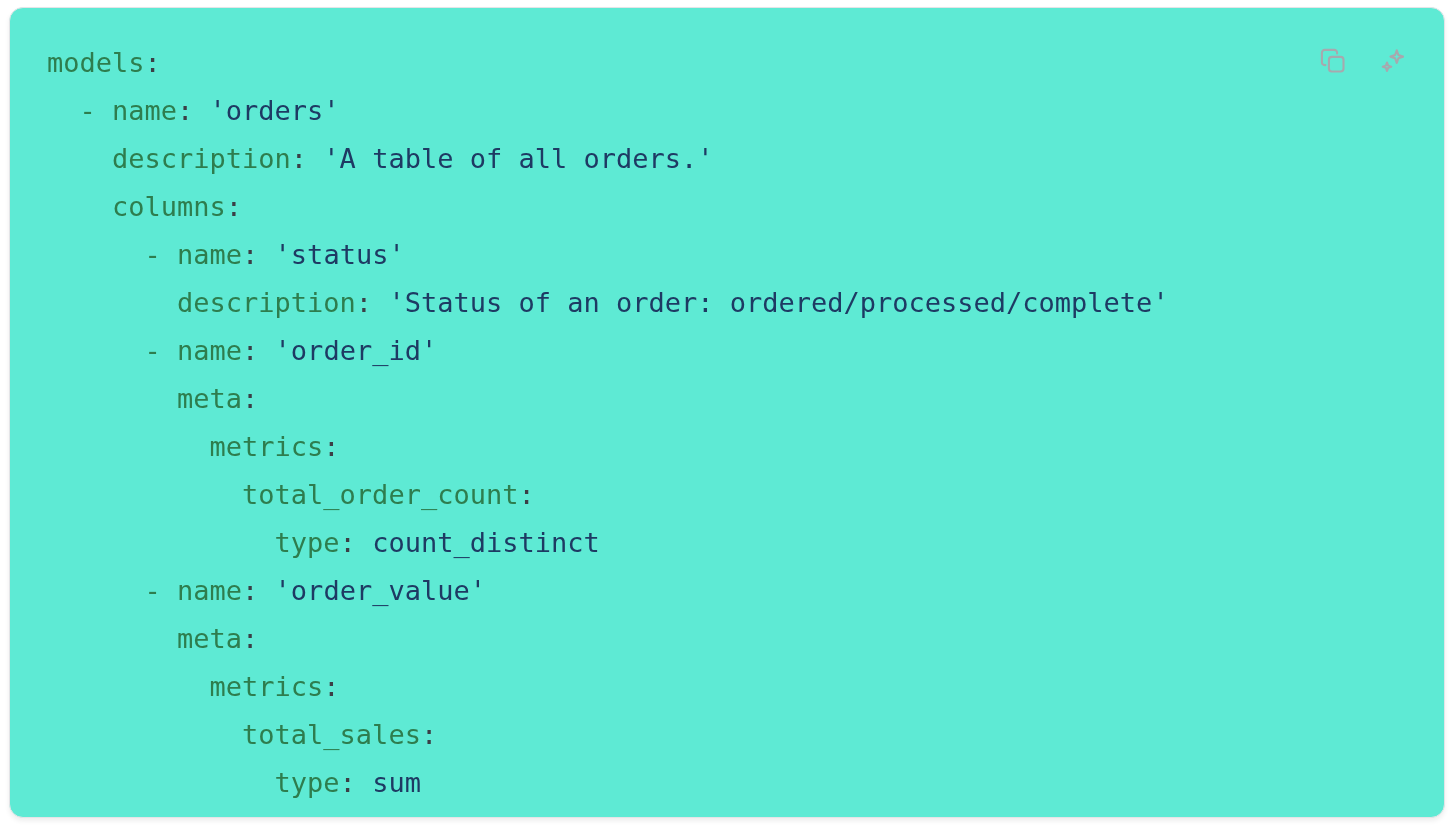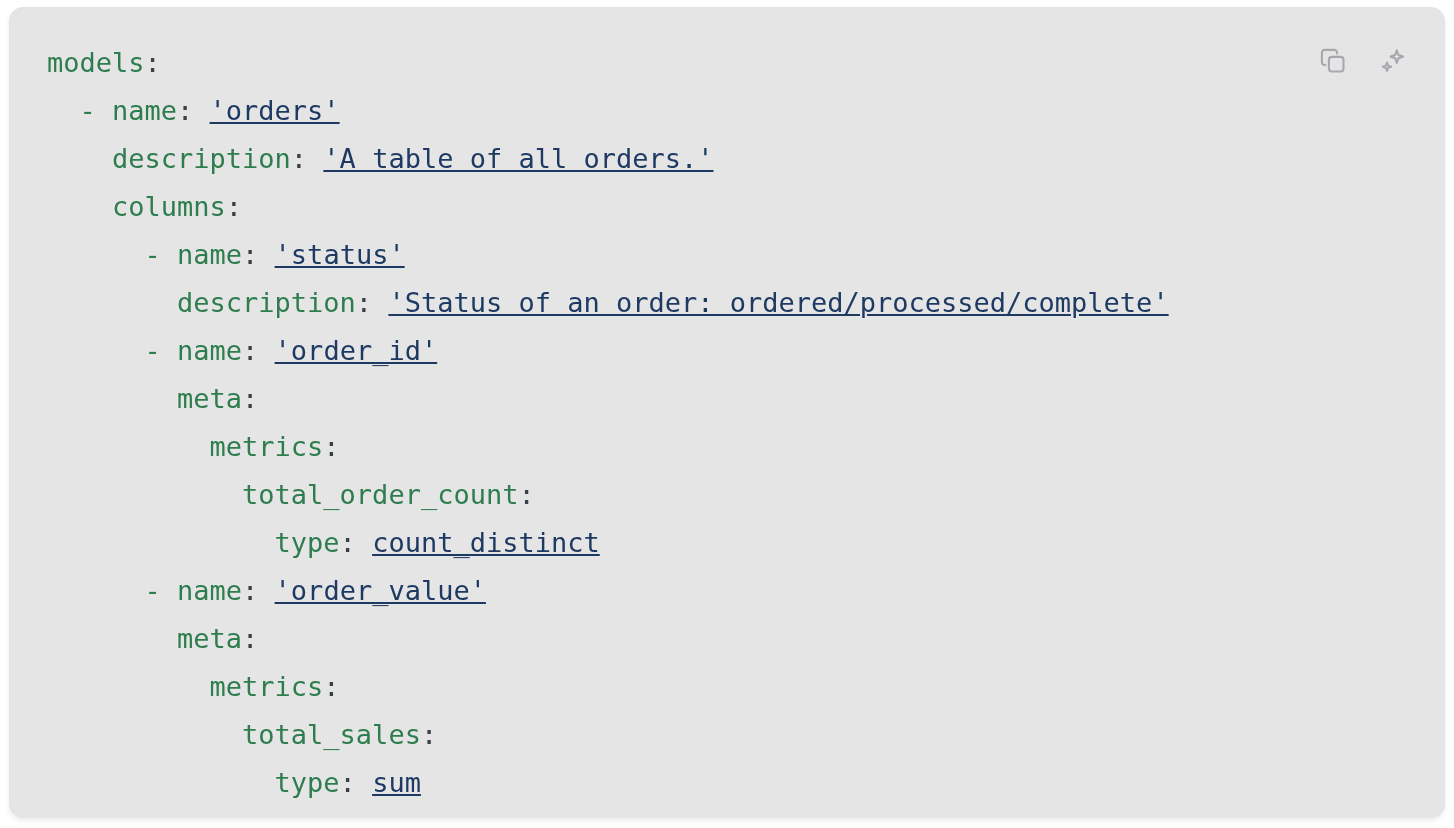--- a/index.html
+++ b/index.html
@@ -11,21 +11,21 @@
     background: #ffffff;
     font-family: "Liberation Sans", sans-serif;
     overflow: hidden;
   }
   .code-card {
     position: absolute;
     left: 9px;
     top: 7px;
     width: 1436px;
     height: 811px;
-    background: #e5e5e5;
+    background: #5eead4;
     border: 1px solid #e4e4e7;
     border-radius: 14px;
     box-shadow: 0 3px 5px rgba(0,0,0,0.07);
     padding-left: 44px;
   }
   .toolbar {
     position: absolute;
     top: 38px;
     right: 36px;
     display: flex;
@@ -57,21 +57,21 @@
     line-height: 48px;
     white-space: pre;
     color: #3b3f46;
     overflow: hidden;
   }
   .code-line { white-space: pre; }
   .seg-plain { color: inherit; }
   .seg-key   { color: var(--c-key, #2e7d4e); }
   .seg-dash  { color: var(--c-dash, #2e7d4e); }
   .seg-punct { color: var(--c-punct, #3b3f46); }
-  .seg-str, .seg-val { color: var(--c-str, #1e3a63); text-decoration: underline; }
+  .seg-str, .seg-val { color: var(--c-str, #1e3a63); }
 </style>
 </head>
 <body>
 
 <div class="code-card">
 
   <pre class="code-block"><div class="code-line"><span class="seg-key">models</span><span class="seg-punct">:</span></div><div class="code-line"><span class="seg-plain">  </span><span class="seg-dash">- </span><span class="seg-key">name</span><span class="seg-punct">: </span><span class="seg-str">'orders'</span></div><div class="code-line"><span class="seg-plain">    </span><span class="seg-key">description</span><span class="seg-punct">: </span><span class="seg-str">'A table of all orders.'</span></div><div class="code-line"><span class="seg-plain">    </span><span class="seg-key">columns</span><span class="seg-punct">:</span></div><div class="code-line"><span class="seg-plain">      </span><span class="seg-dash">- </span><span class="seg-key">name</span><span class="seg-punct">: </span><span class="seg-str">'status'</span></div><div class="code-line"><span class="seg-plain">        </span><span class="seg-key">description</span><span class="seg-punct">: </span><span class="seg-str">'Status of an order: ordered/processed/complete'</span></div><div class="code-line"><span class="seg-plain">      </span><span class="seg-dash">- </span><span class="seg-key">name</span><span class="seg-punct">: </span><span class="seg-str">'order_id'</span></div><div class="code-line"><span class="seg-plain">        </span><span class="seg-key">meta</span><span class="seg-punct">:</span></div><div class="code-line"><span class="seg-plain">          </span><span class="seg-key">metrics</span><span class="seg-punct">:</span></div><div class="code-line"><span class="seg-plain">            </span><span class="seg-key">total_order_count</span><span class="seg-punct">:</span></div><div class="code-line"><span class="seg-plain">              </span><span class="seg-key">type</span><span class="seg-punct">: </span><span class="seg-val">count_distinct</span></div><div class="code-line"><span class="seg-plain">      </span><span class="seg-dash">- </span><span class="seg-key">name</span><span class="seg-punct">: </span><span class="seg-str">'order_value'</span></div><div class="code-line"><span class="seg-plain">        </span><span class="seg-key">meta</span><span class="seg-punct">:</span></div><div class="code-line"><span class="seg-plain">          </span><span class="seg-key">metrics</span><span class="seg-punct">:</span></div><div class="code-line"><span class="seg-plain">            </span><span class="seg-key">total_sales</span><span class="seg-punct">:</span></div><div class="code-line"><span class="seg-plain">              </span><span class="seg-key">type</span><span class="seg-punct">: </span><span class="seg-val">sum</span></div></pre>
 
   <div class="toolbar">
     <button class="icon-btn" title="Copy">

